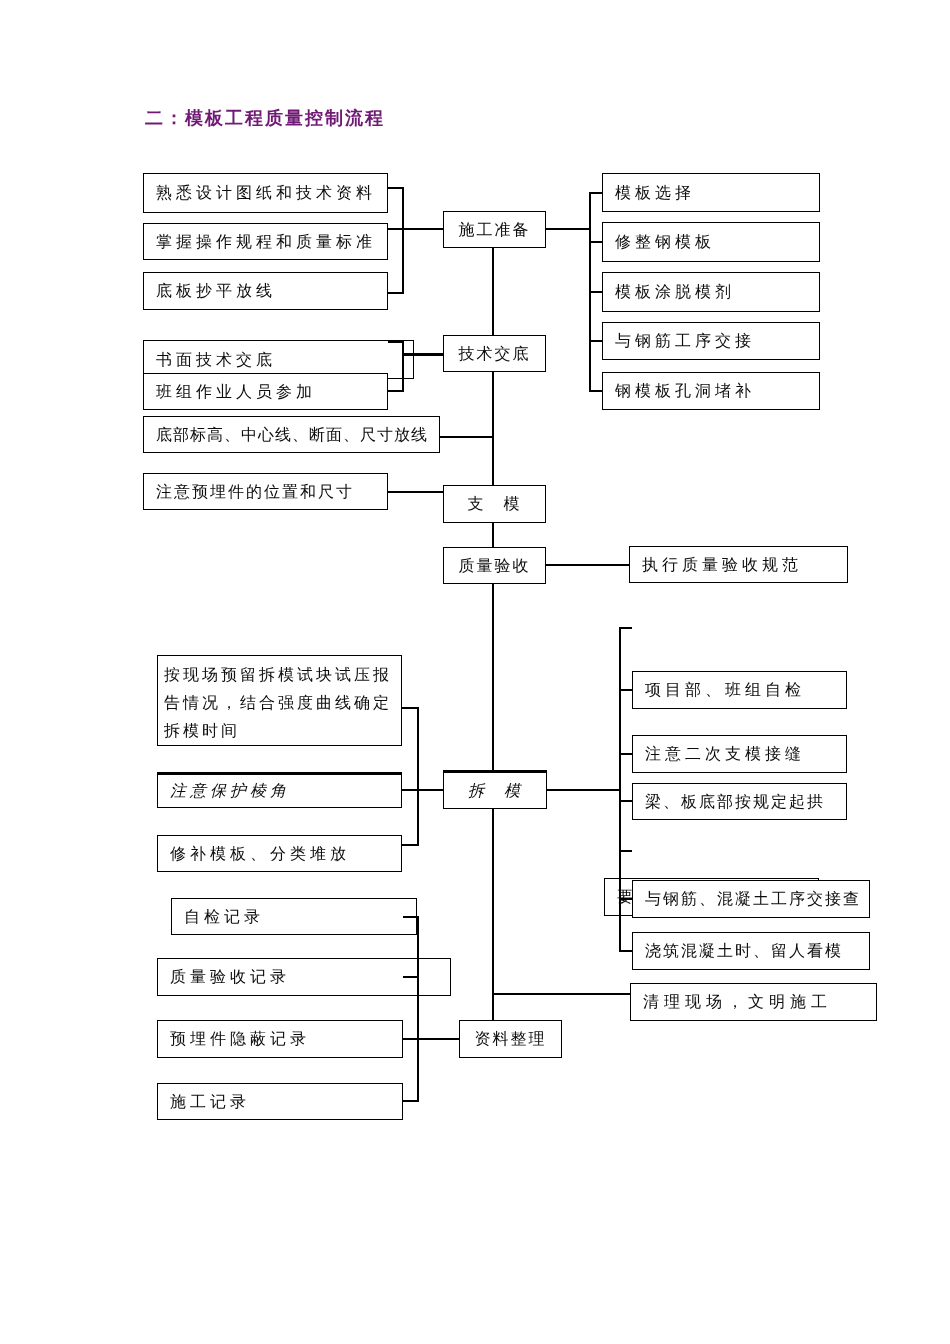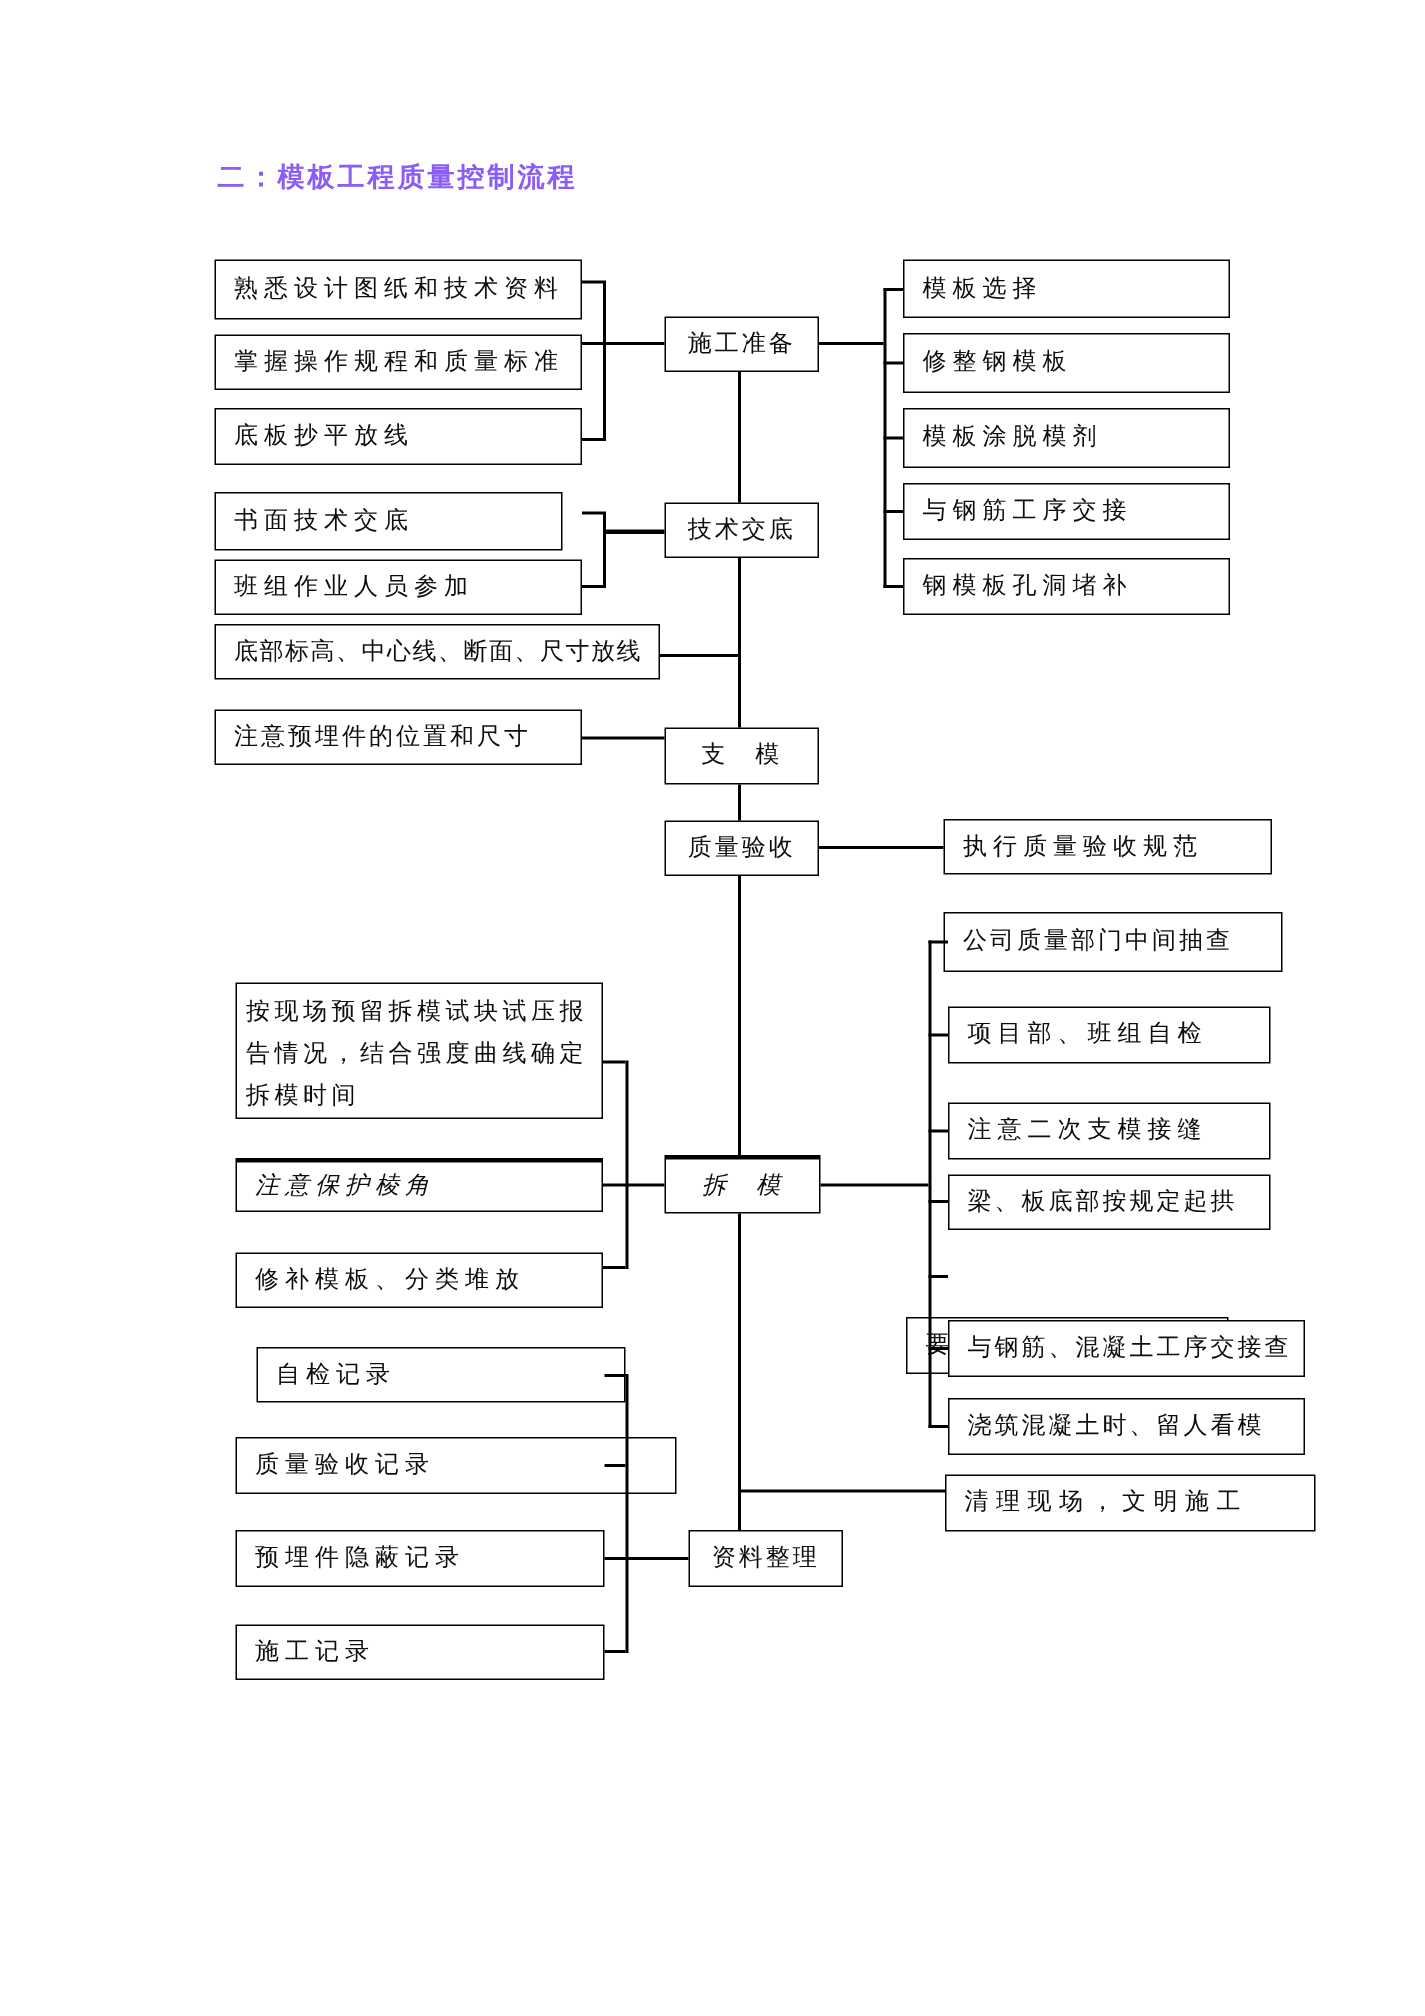--- a/index.html
+++ b/index.html
@@ -7,21 +7,21 @@
     position:relative;
     width:950px;height:1344px;
     background:#ffffff;
     font-family:"Liberation Sans", sans-serif;
     color:#0d0d0d;
     overflow:hidden;
   }
   .title{
     position:absolute;left:145px;top:106px;
     font-size:18px;font-weight:bold;letter-spacing:2px;
-    color:#8b5cf6;
+    color:#701a75;
   }
   .box{
     position:absolute;
     box-sizing:border-box;
     border:1.5px solid #000;
     background:#fff;
     display:flex;align-items:center;
     font-size:16px;letter-spacing:4px;
     padding:0 4px 0 12px;
     line-height:1.2;
@@ -45,21 +45,21 @@
 </head>
 <body>
 
 <div class="page">
 
   <div class="title">二：模板工程质量控制流程</div>
 
   <div class="box" style="left:143px;top:173px;width:245px;height:40px;">熟悉设计图纸和技术资料</div>
   <div class="box" style="left:143px;top:223px;width:245px;height:37px;">掌握操作规程和质量标准</div>
   <div class="box" style="left:143px;top:272px;width:245px;height:38px;">底板抄平放线</div>
-  <div class="box" style="left:143px;top:328px;width:232px;height:39px;">书面技术交底</div>
+  <div class="box" style="left:143px;top:340px;width:271px;height:39px;">书面技术交底</div>
   <div class="box" style="left:143px;top:373px;width:245px;height:37px;">班组作业人员参加</div>
   <div class="box tight" style="left:143px;top:416px;width:297px;height:37px;">底部标高、中心线、断面、尺寸放线</div>
   <div class="box mid" style="left:143px;top:473px;width:245px;height:37px;">注意预埋件的位置和尺寸</div>
   <div class="box multi" style="left:157px;top:655px;width:245px;height:91px;">按现场预留拆模试块试压报告情况，结合强度曲线确定拆模时间</div>
   <div class="box t3" style="left:157px;top:772px;width:245px;height:36px;">注意保护棱角</div>
   <div class="box" style="left:157px;top:835px;width:245px;height:37px;">修补模板、分类堆放</div>
   <div class="box" style="left:157px;top:898px;width:246px;height:37px;margin-left:14px;">自检记录</div>
   <div class="box" style="left:157px;top:958px;width:294px;height:38px;">质量验收记录</div>
   <div class="box" style="left:157px;top:1020px;width:246px;height:38px;">预埋件隐蔽记录</div>
   <div class="box" style="left:157px;top:1083px;width:246px;height:37px;">施工记录</div>
@@ -70,21 +70,20 @@
   <div class="box center" style="left:443px;top:547px;width:103px;height:37px;">质量验收</div>
   <div class="box center t3" style="left:443px;top:770px;width:104px;height:39px;">拆　模</div>
   <div class="box center" style="left:459px;top:1020px;width:103px;height:38px;">资料整理</div>
 
   <div class="box" style="left:602px;top:173px;width:218px;height:39px;">模板选择</div>
   <div class="box" style="left:602px;top:222px;width:218px;height:40px;">修整钢模板</div>
   <div class="box" style="left:602px;top:272px;width:218px;height:40px;">模板涂脱模剂</div>
   <div class="box" style="left:602px;top:322px;width:218px;height:38px;">与钢筋工序交接</div>
   <div class="box" style="left:602px;top:372px;width:218px;height:38px;">钢模板孔洞堵补</div>
   <div class="box" style="left:629px;top:546px;width:219px;height:37px;">执行质量验收规范</div>
-  <div class="box mid" style="left:629px;top:608px;width:226px;height:40px;">公司质量部门中间抽查</div>
   <div class="box" style="left:632px;top:671px;width:215px;height:38px;">项目部、班组自检</div>
   <div class="box" style="left:632px;top:735px;width:215px;height:38px;">注意二次支模接缝</div>
   <div class="box mid" style="left:632px;top:783px;width:215px;height:37px;">梁、板底部按规定起拱</div>
   <div class="box mid" style="left:604px;top:832px;width:215px;height:38px;margin-top:46px;">要有足够刚度,防止胀模</div>
   <div class="box mid" style="left:632px;top:880px;width:238px;height:38px;">与钢筋、混凝土工序交接查</div>
   <div class="box mid" style="left:632px;top:932px;width:238px;height:38px;">浇筑混凝土时、留人看模</div>
   <div class="box wide-sp" style="left:630px;top:983px;width:247px;height:38px;">清理现场，文明施工</div>
 
   <div class="hline" style="left:388px;top:187px;width:14px;"></div>
   <div class="hline" style="left:388px;top:228px;width:55px;"></div>

